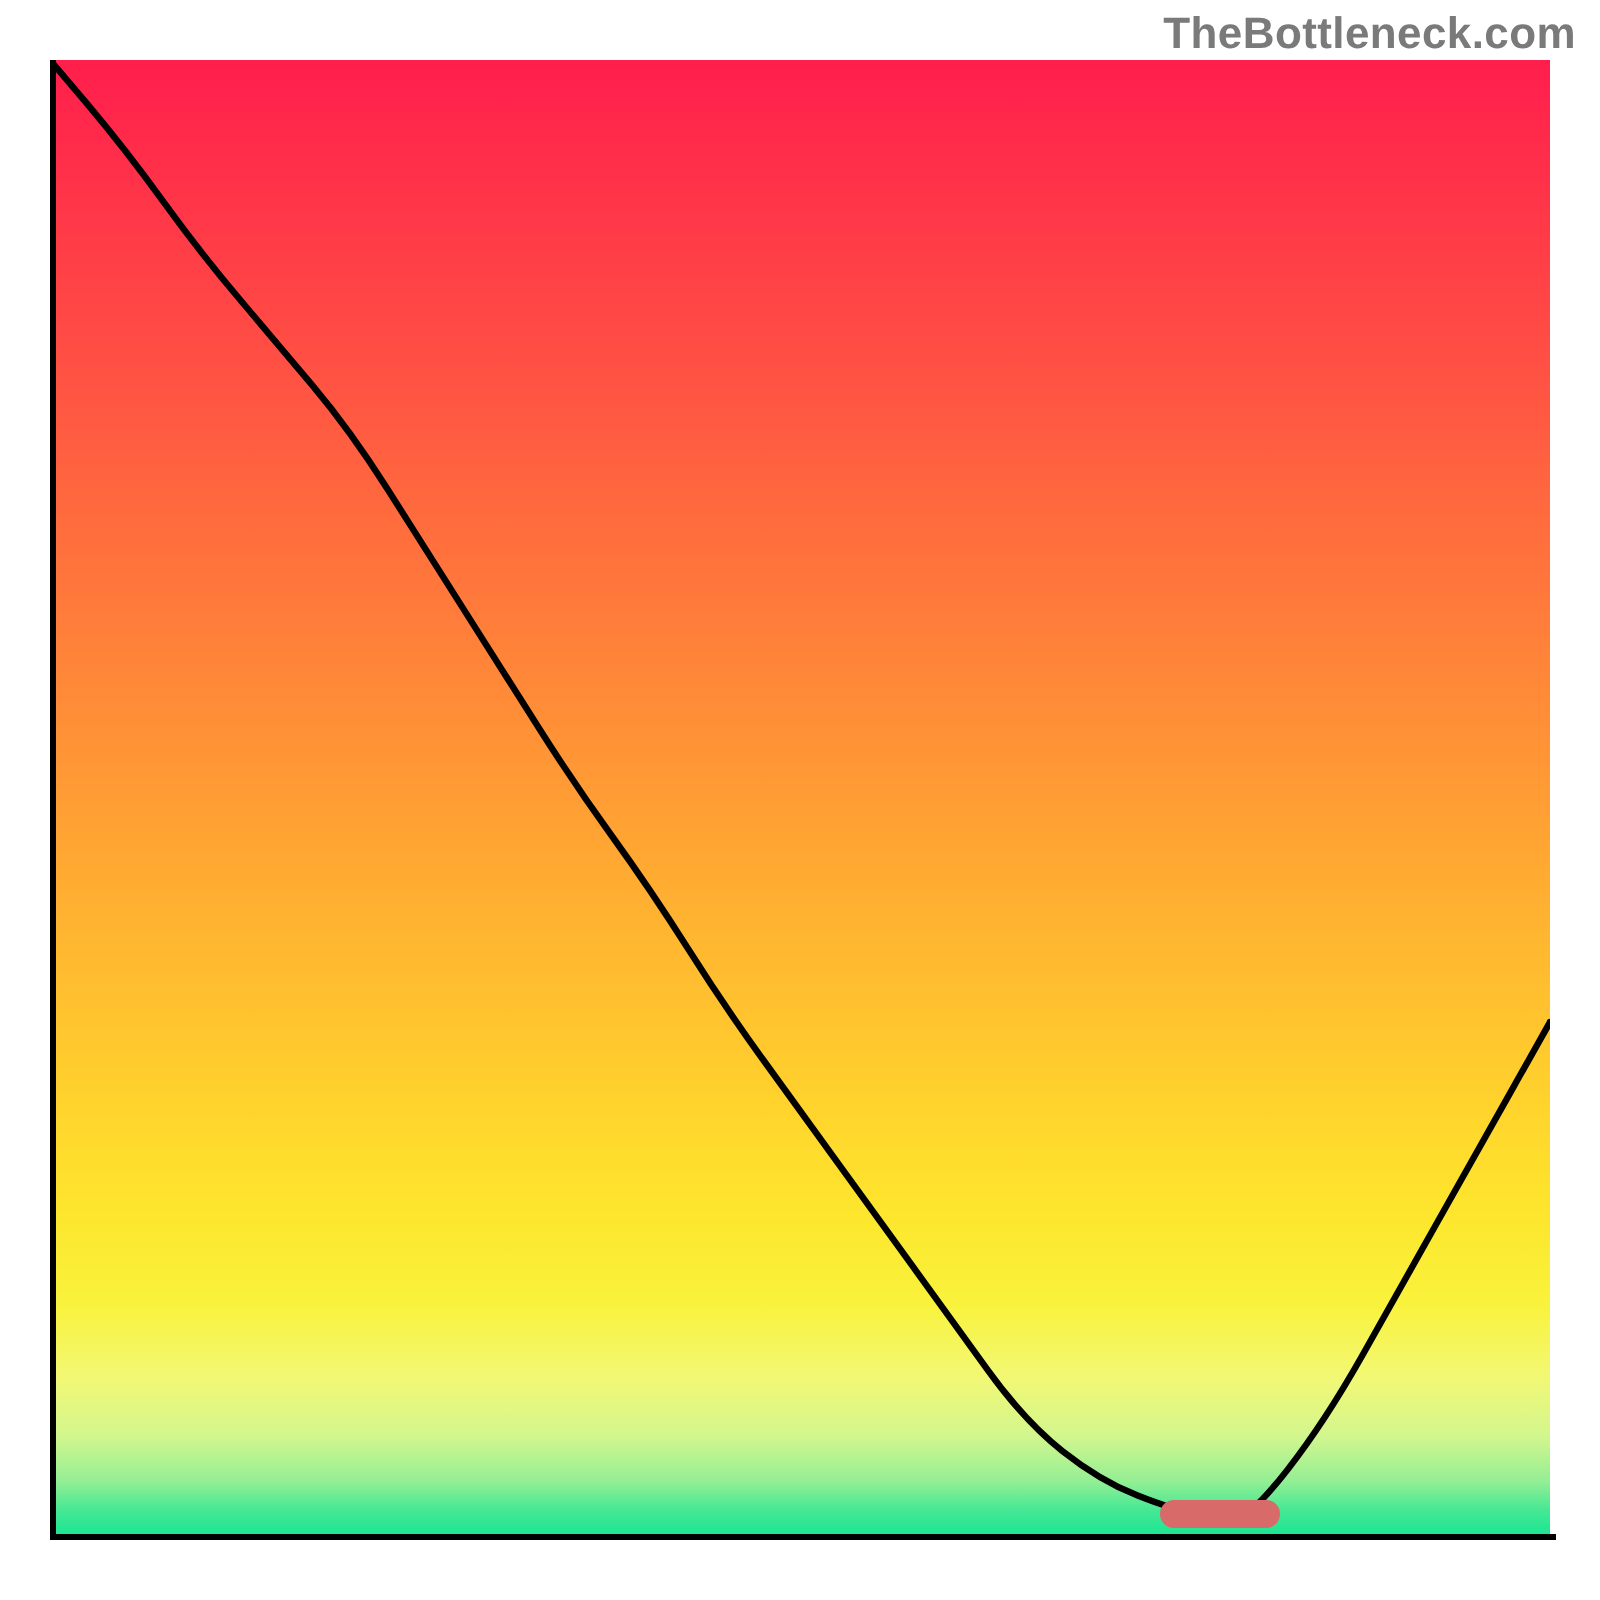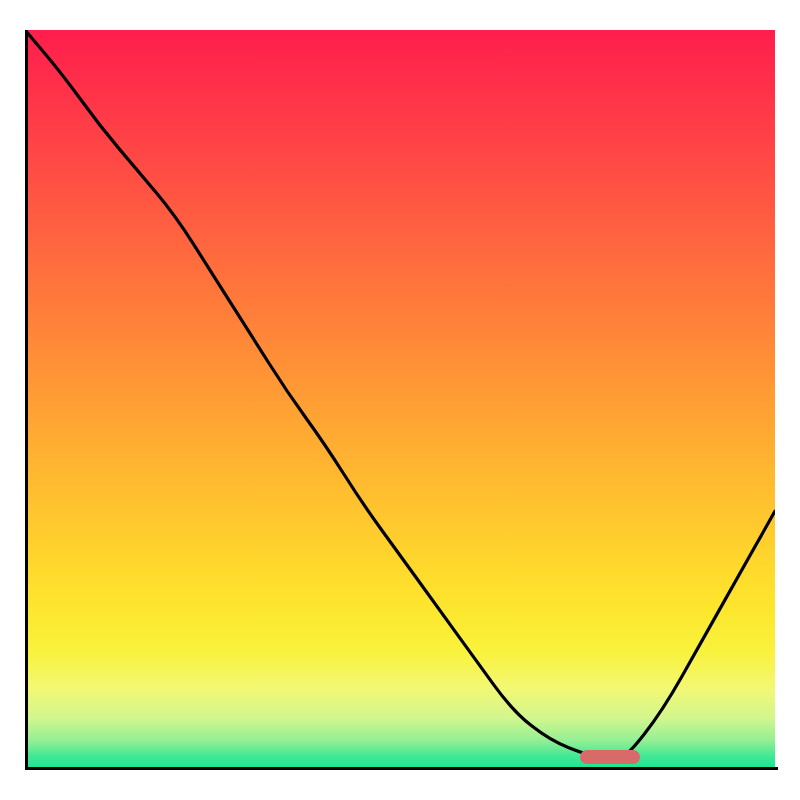--- a/index.html
+++ b/index.html
@@ -99,20 +99,21 @@
     border-radius: 7px;
     background: #d86a6a;
     z-index: 25;
   }
 </style>
 </head>
 <body>
 
 <div class="stage">
 
+  <div class="watermark">TheBottleneck.com</div>
 
   <div class="plot-area">
     <div class="gradient-fill"></div>
 
     <svg class="curve" viewBox="0 0 750 740" preserveAspectRatio="none">
       <path d="M 0.0 0.0 Q 0.0 0.0 18.8 22.2 Q 37.5 44.4 56.3 70.3 Q 75.0 96.2 93.8 118.4 Q 112.5 140.6 131.3 162.8 Q 150.0 185.0 168.8 214.6 Q 187.5 244.2 206.3 273.8 Q 225.0 303.4 243.8 333.0 Q 262.5 362.6 281.3 388.5 Q 300.0 414.4 318.8 444.0 Q 337.5 473.6 356.3 499.5 Q 375.0 525.4 393.8 551.3 Q 412.5 577.2 431.3 603.1 Q 450.0 629.0 468.8 654.9 Q 487.5 680.8 506.3 695.6 Q 525.0 710.4 543.8 717.8 Q 562.5 725.2 573.8 727.0 Q 585.0 728.9 592.5 728.9 Q 600.0 728.9 618.8 704.8 Q 637.5 680.8 656.3 647.5 Q 675.0 614.2 693.8 580.9 Q 712.5 547.6 731.3 514.3 T 750.0 481.0 " fill="none" stroke="#000000" stroke-width="3.2" stroke-linejoin="round" stroke-linecap="round"></path>
     </svg>
 
     <div class="marker" style="left: 555px; width: 60px; top: 719.68px;"></div>
   </div>

